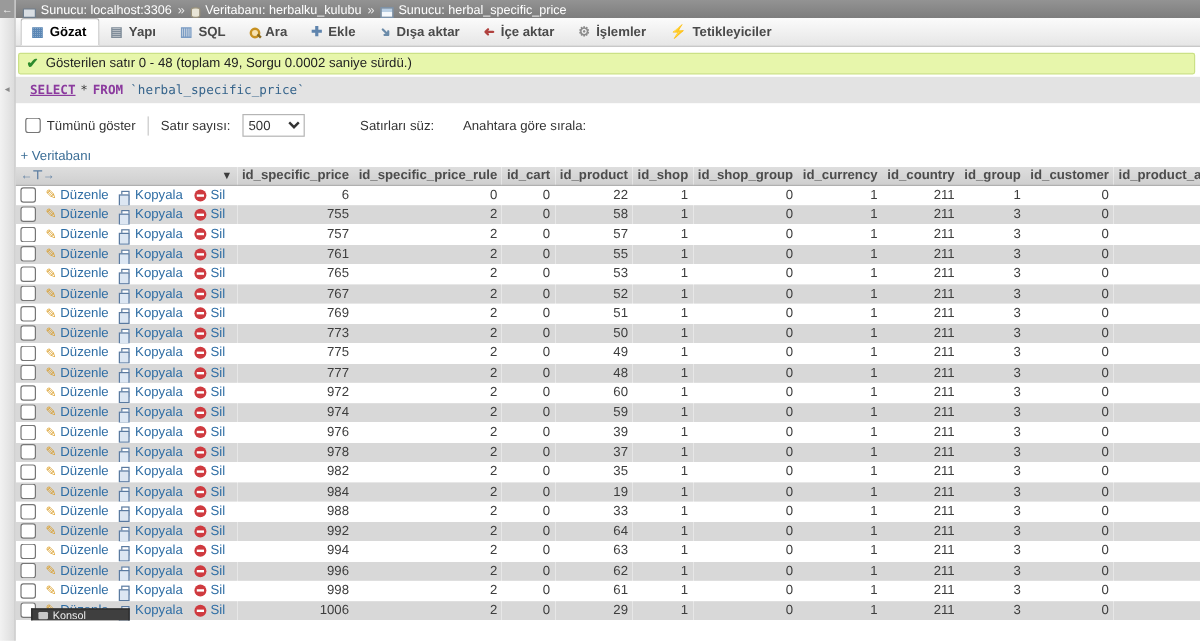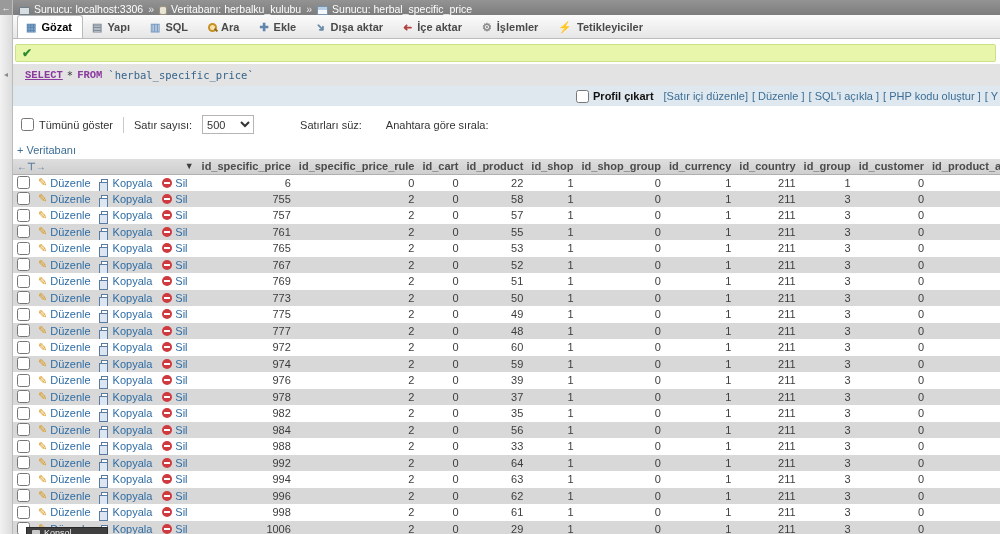--- a/index.html
+++ b/index.html
@@ -39,21 +39,21 @@
     border:2px solid #c79121; border-radius:50%; background:#f7e2b0; }
   .mag::after { content:""; position:absolute; left:6px; top:6px; width:4px; height:2px;
     background:#8a6a1e; transform:rotate(45deg); }
 
   
   .success { margin:5px 4px 2px 2px; background:#e7f6ab; border:1px solid #cbe186; border-radius:2px;
     padding:2px 6px; height:18px; display:flex; align-items:center; gap:6px; color:#222; }
   .check { color:#2d8a2d; font-weight:bold; font-size:12px; }
   .sqlbar { background:#e3e3e3; height:22px; display:flex; align-items:center; padding-left:12px;
     font-family:"DejaVu Sans Mono", monospace; font-size:10.5px; white-space:nowrap; }
-  .kw { color:#8b3a9e; font-weight:bold;font-family:Liberation Mono, monospace; }
+  .kw { color:#8b3a9e; font-weight:bold; }
   .kw.lnk { text-decoration:underline; cursor:pointer; }
   .ident { color:#36648b; }
   .star { color:#333; margin:0 4px; }
   .toolsbar { background:#dfe8ef; height:20px; display:flex; align-items:center;
     justify-content:flex-end; gap:4px; padding-right:2px; white-space:nowrap; overflow:hidden; }
   .toolsbar .plabel { color:#111; font-weight:bold; margin-right:2px; }
   .toolsbar a { color:#3c6e96; }
 
   
   .controls { display:flex; align-items:center; gap:10px; padding:9px 0 8px 8px; }
@@ -152,34 +152,30 @@
         <span>İşlemler</span>
       </div>
       <div class="tab">
         <span class="tab-ico" style="color: rgb(199, 145, 33);">⚡</span>
         <span>Tetikleyiciler</span>
       </div>
     </div>
 
   <div class="success">
     <span class="check">✔</span>
+    <span>Gösterilen satır 0 - 48 (toplam 49, Sorgu 0.0002 saniye sürdü.)</span>
   </div>
 
   <div class="sqlbar">
     <a class="kw lnk">SELECT</a>
     <span class="star">*</span>
     <span class="kw">FROM</span>
     <span class="ident" style="margin-left:6px">`herbal_specific_price`</span>
   </div>
 
-  <div class="toolsbar">
-    <input type="checkbox" style="">
-    <span class="plabel">Profil çıkart</span>
-    <span id="qtools"><a style="margin-left: 4px;">[Satır içi düzenle]</a><a style="margin-left: 4px;">[ Düzenle ]</a><a style="margin-left: 4px;">[ SQL'i açıkla ]</a><a style="margin-left: 4px;">[ PHP kodu oluştur ]</a><a style="margin-left: 4px;">[ Y</a></span>
-  </div>
 
   <div class="controls">
     <label style="display:flex;align-items:center;gap:5px;">
       <input type="checkbox" style="">
       <span>Tümünü göster</span>
     </label>
     <span class="vdiv"></span>
     <label>Satır sayısı:</label>
     <select class="rows-select">
       <option>500</option>
@@ -694,21 +690,21 @@
                 </a>
                 <a class="rowlnk">
                   <span class="i-del"></span>
                   <span>Sil</span>
                 </a>
               </span>
             </td>
             <td class="num">984</td>
             <td class="num">2</td>
             <td class="num">0</td>
-            <td class="num">56</td>
+            <td class="num">19</td>
             <td class="num">1</td>
             <td class="num">0</td>
             <td class="num">1</td>
             <td class="num">211</td>
             <td class="num">3</td>
             <td class="num">0</td>
             <td class="num">0</td>
           </tr>
           <tr>
             <td class="act">

